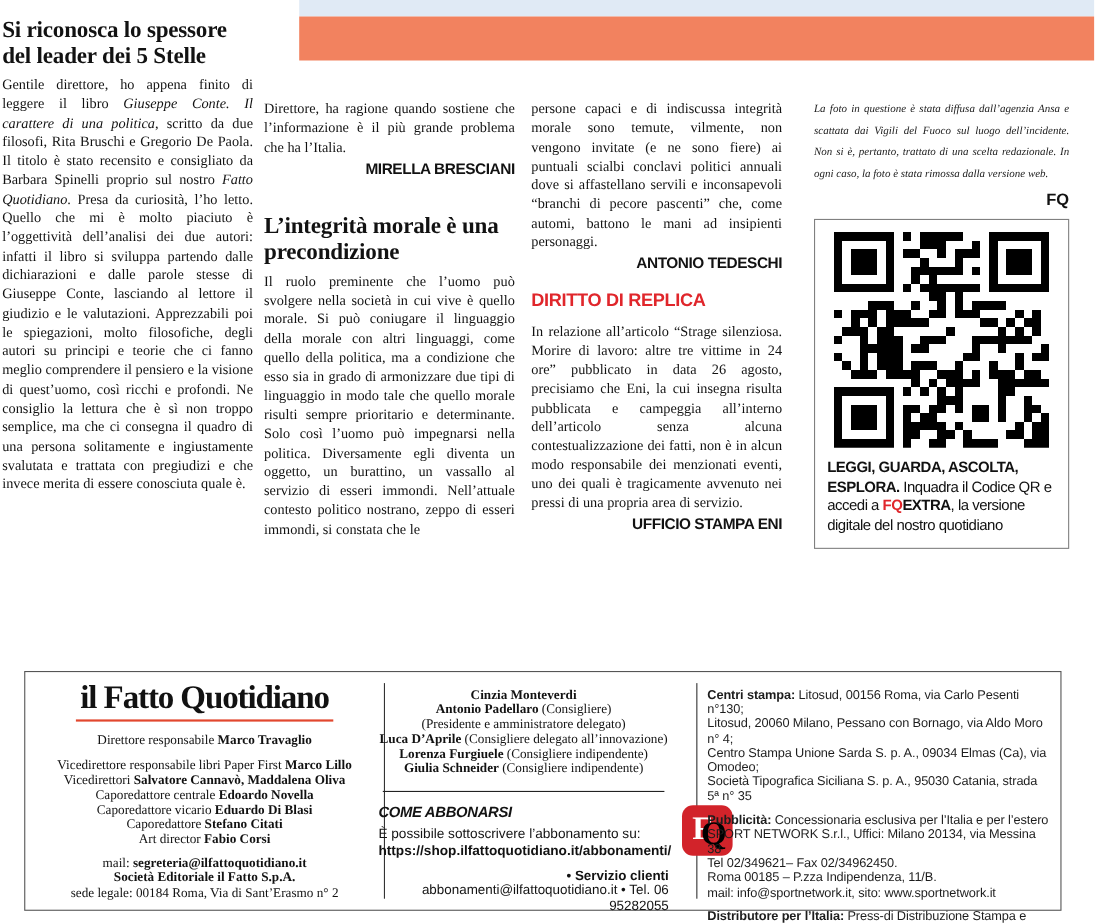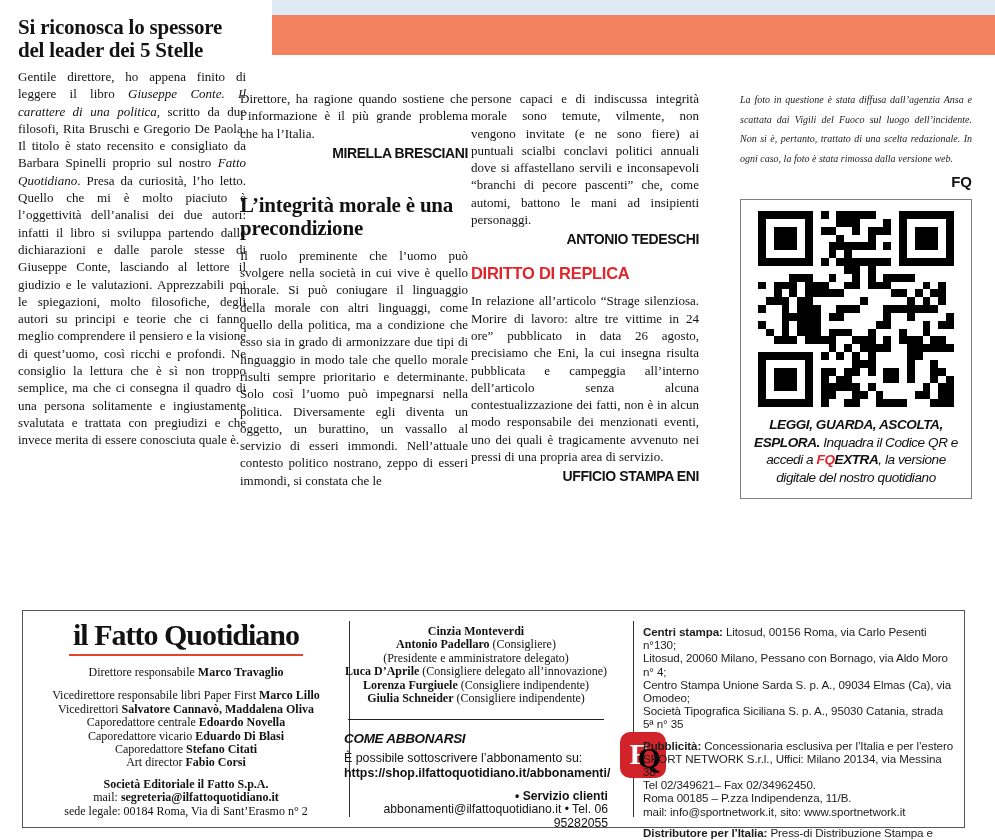--- a/index.html
+++ b/index.html
@@ -5,43 +5,43 @@
   html,body{margin:0;padding:0;background:#fff;}
   .page{position:relative;width:995px;height:840px;background:#fff;overflow:hidden;
         font-family:"Liberation Serif",serif;color:#121212;}
 
   
   .strip-blue{position:absolute;left:272px;top:0;width:723px;height:15px;background:#E0EAF5;}
   .strip-orange{position:absolute;left:272px;top:15px;width:723px;height:40px;background:#F2825F;}
 
   
   .col{position:absolute;top:90px;}
-  #col1{left:18px;width:228px;top:16px;}
+  #col1{left:2px;width:228px;top:16px;}
   #col2{left:240px;width:228px;}
-  #col3{left:471px;width:228px;}
+  #col3{left:483px;width:228px;}
   #col4{left:740px;width:232px;}
 
   .letter-title{font-size:21px;line-height:22.5px;font-weight:700;letter-spacing:-0.2px;margin:0 0 7px 0;}
   .body-serif{font-size:13px;line-height:17.3px;text-align:justify;}
   .body-serif .it{font-style:italic;}
   .sig{font-family:"Liberation Sans",sans-serif;font-weight:700;font-size:14px;
        letter-spacing:-0.4px;text-align:right;margin-top:3px;}
   .sub-title{font-size:21px;line-height:23px;font-weight:700;letter-spacing:-0.2px;margin:33px 0 7px 0;}
   .reply-head{font-family:"Liberation Sans",sans-serif;font-weight:700;font-size:16.5px;
        color:#E0262B;letter-spacing:-0.3px;margin:17px 0 9px 0;}
 
   .note-italic{font-family:Liberation Serif, serif;font-style:italic;font-size:10px;
        line-height:19.6px;text-align:justify;color:#222;}
   .fq-sig{font-family:"Liberation Sans",sans-serif;font-weight:700;font-size:15px;text-align:right;margin-top:5px;}
 
   
   .qr-box{margin-top:9px;border:1.5px solid #808080;padding:11px 11px 12px 11px;background:#fff;}
   .qr-svg{width:196px;height:196px;display:block;shape-rendering:crispEdges;margin:0 auto;}
   .qr-caption{font-family:"Liberation Sans",sans-serif;font-size:13.6px;line-height:17.4px;
-       letter-spacing:-0.45px;margin-top:9px;color:#111;text-align:center;font-style:italic;}
+       letter-spacing:-0.45px;margin-top:9px;color:#111;text-align:left;}
   .qr-caption .b{font-weight:700;}
   .qr-caption .red{font-weight:700;color:#E0262B;}
 
   
   .colophon{position:absolute;left:22px;top:610px;width:941px;height:216px;border:1.5px solid #555;background:#fff;}
   .col-div{position:absolute;top:10px;bottom:10px;width:1px;background:#333;}
   #div1{left:326px;} #div2{left:610px;}
 
   .colo-left{position:absolute;left:8px;top:8px;width:310px;text-align:center;font-size:12px;line-height:13.4px;}
   .masthead{font-weight:700;font-size:30px;line-height:32px;letter-spacing:-1px;display:inline-block;
@@ -339,22 +339,22 @@
       <div class="colo-line mt10"><span>Direttore responsabile </span><span class="b">Marco Travaglio</span></div>
       <div class="mt10">
         <div class="colo-line"><span>Vicedirettore responsabile libri Paper First </span><span class="b">Marco Lillo</span></div>
         <div class="colo-line"><span>Vicedirettori </span><span class="b">Salvatore Cannavò, Maddalena Oliva</span></div>
         <div class="colo-line"><span>Caporedattore centrale </span><span class="b">Edoardo Novella</span></div>
         <div class="colo-line"><span>Caporedattore vicario </span><span class="b">Eduardo Di Blasi</span></div>
         <div class="colo-line"><span>Caporedattore </span><span class="b">Stefano Citati</span></div>
         <div class="colo-line"><span>Art director </span><span class="b">Fabio Corsi</span></div>
       </div>
       <div class="mt8">
+        <div class="colo-line"><span>mail: </span><span class="b">segreteria@ilfattoquotidiano.it</span></div>
         <div class="colo-line b">Società Editoriale il Fatto S.p.A.</div>
-        <div class="colo-line"><span>mail: </span><span class="b">segreteria@ilfattoquotidiano.it</span></div>
         <div class="colo-line">sede legale: 00184 Roma, Via di Sant’Erasmo n° 2</div>
       </div>
     </div>
 
     <div class="colo-mid">
       <div class="colo-line"><span class="b">Cinzia Monteverdi</span><span></span></div>
       <div class="colo-line"><span class="b">Antonio Padellaro</span><span> (Consigliere)</span></div>
       <div class="colo-line"><span class="b"></span><span>(Presidente e amministratore delegato)</span></div>
       <div class="colo-line"><span class="b">Luca D’Aprile</span><span> (Consigliere delegato all’innovazione)</span></div>
       <div class="colo-line"><span class="b">Lorenza Furgiuele</span><span> (Consigliere indipendente)</span></div>

